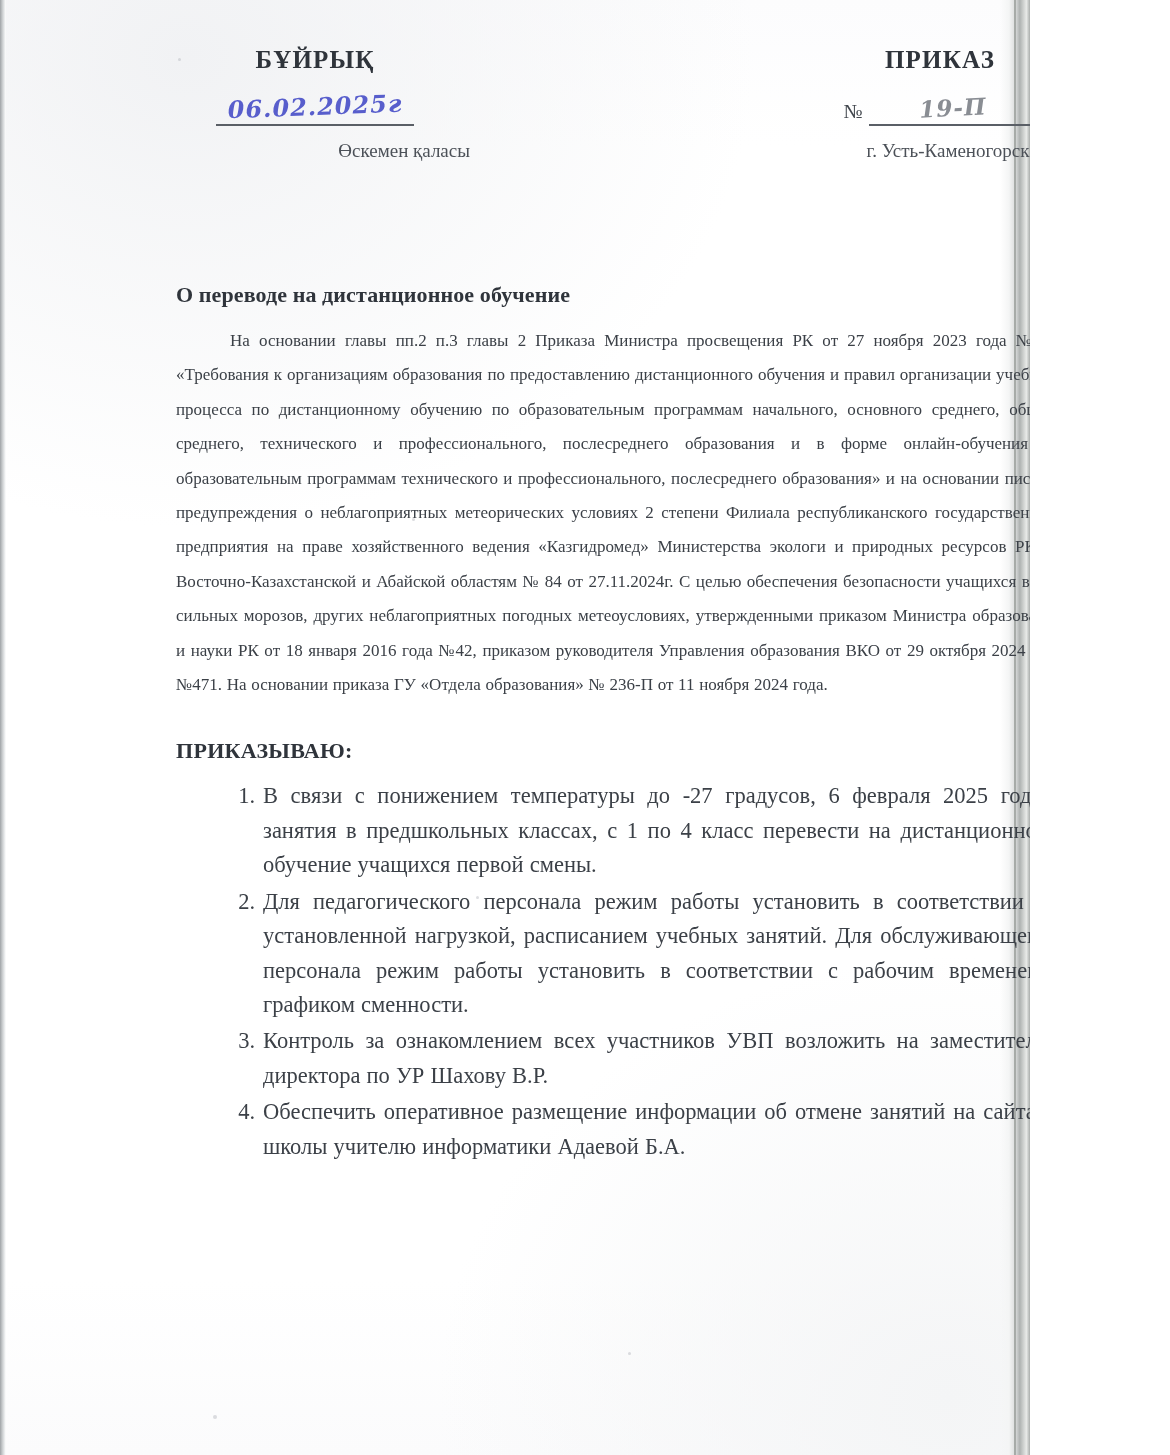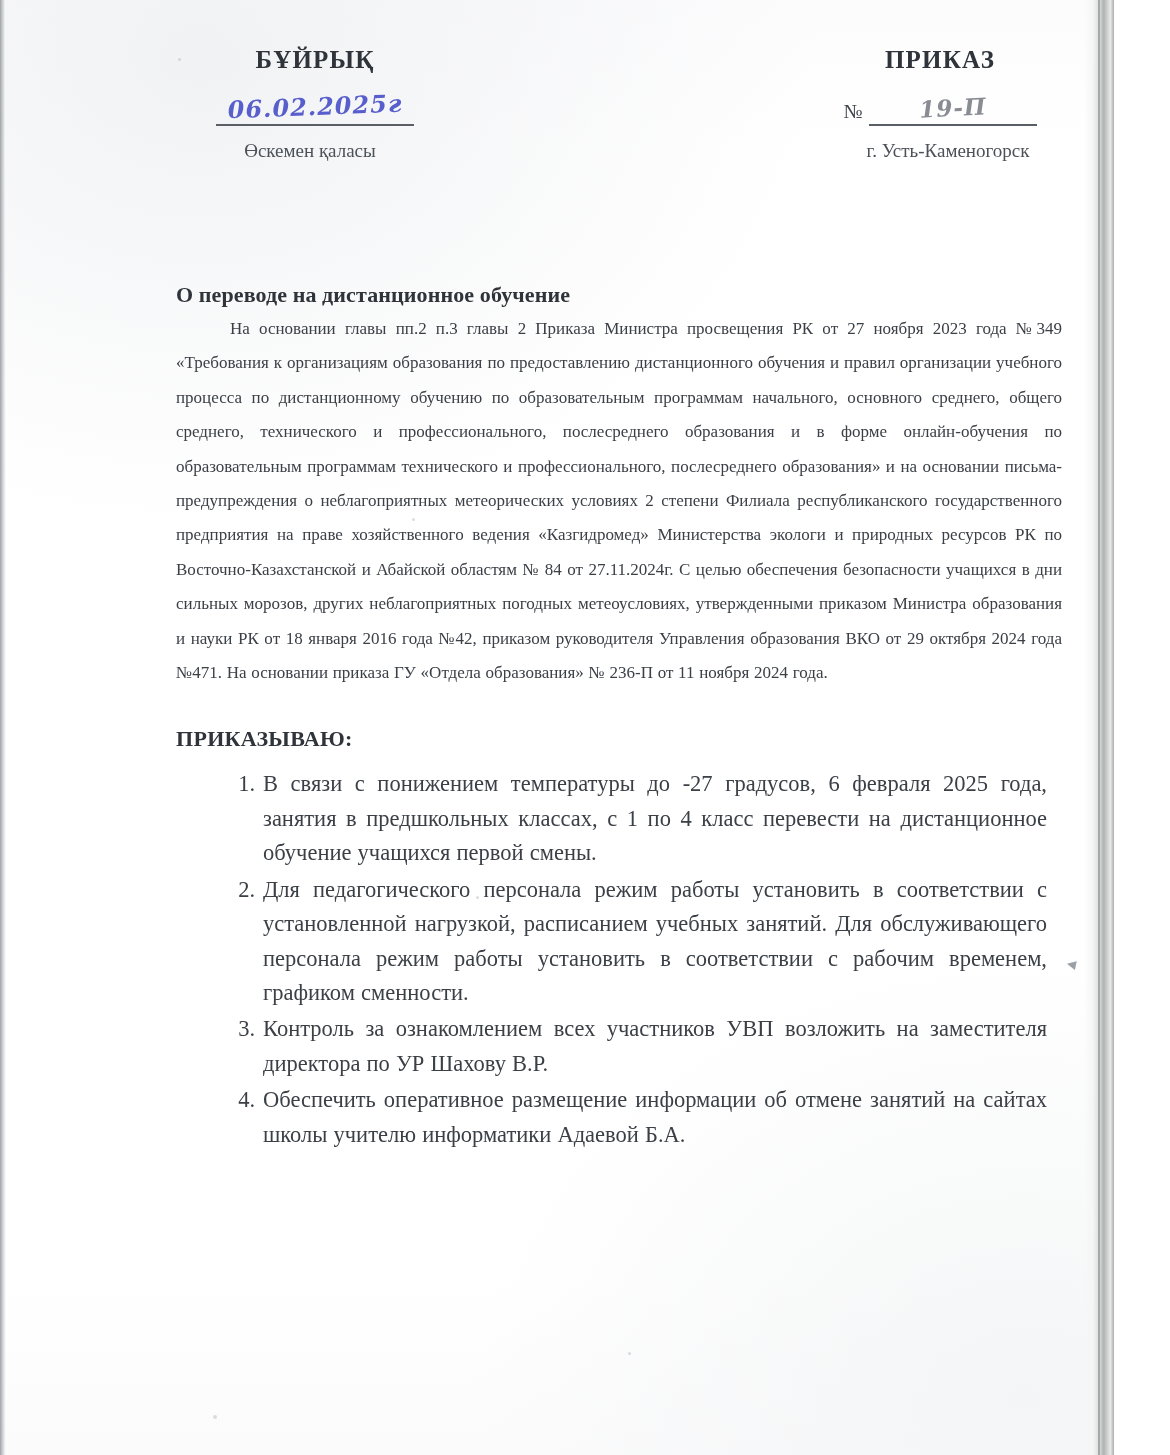--- a/index.html
+++ b/index.html
@@ -11,21 +11,21 @@
     width: 1170px;
     height: 1455px;
     overflow: hidden;
     font-family: "Liberation Serif", "DejaVu Serif", serif;
     color: #3a3f47;
   }
 
   
   .scan {
     position: relative;
-    width: 1114px;
+    width: 1030px;
     height: 1455px;
     background:
       radial-gradient(120% 70% at 18% 4%, #f1f2f4 0%, rgba(255,255,255,0) 46%),
       radial-gradient(90% 55% at 92% 96%, #f4f5f6 0%, rgba(255,255,255,0) 55%),
       linear-gradient(180deg, #fcfcfd 0%, #ffffff 10%, #ffffff 88%, #fbfbfc 100%);
     overflow: hidden;
   }
   
   .edge-left {
     position: absolute;
@@ -128,36 +128,36 @@
   }
   .hand.blue { color: #4b52c9; opacity: .92; }
   .hand.gray { color: #7d8188; opacity: .9; font-size: 23px; transform: rotate(-3deg); }
 
   .hdr-city {
     margin-top: 14px;
     font-size: 19px;
     color: #4c5158;
     white-space: nowrap;
   }
-  .hdr-left .hdr-city  { text-align: center; padding-right: 10px; }
+  .hdr-left .hdr-city  { text-align: right; padding-right: 10px; }
   .hdr-right .hdr-city { text-align: center; padding-left: 16px; }
 
   
   .body-wrap {
     position: absolute;
     left: 176px;
     top: 282px;
     width: 886px;
   }
   .doc-subject {
     font-size: 22px;
     font-weight: bold;
     color: #2f343b;
     letter-spacing: .1px;
-    margin: 0 0 4px 0;
+    margin: 0 0 16px 0;
   }
   .para {
     font-size: 17px;
     line-height: 34.4px;
     text-align: justify;
     text-indent: 54px;
     margin: 0;
     color: #3b4047;
     word-spacing: .5px;
   }

